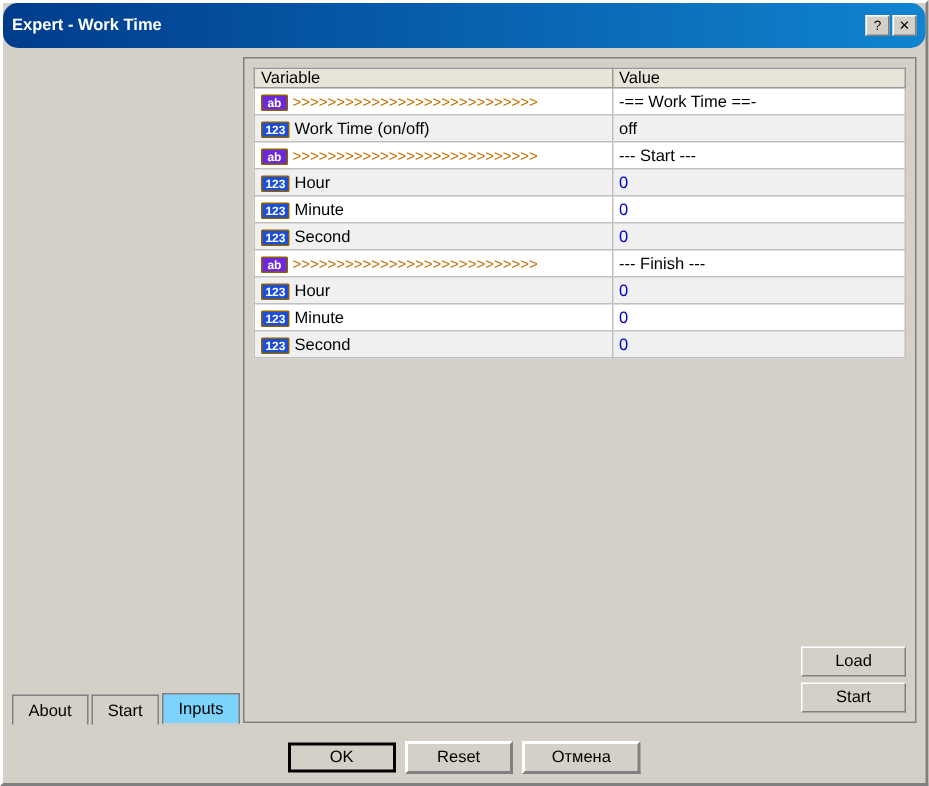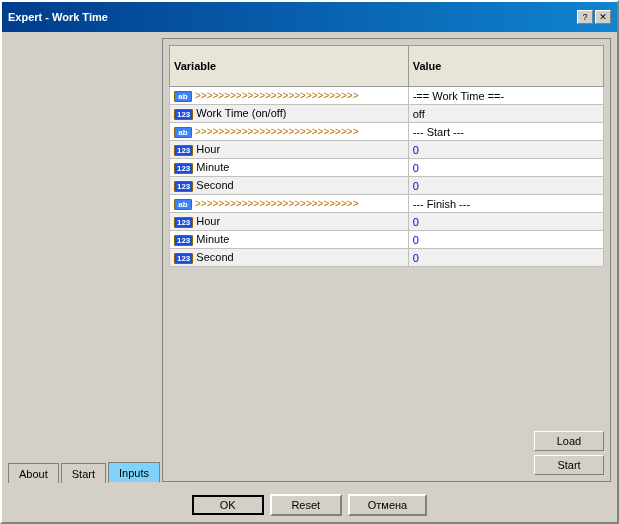--- a/index.html
+++ b/index.html
@@ -23,20 +23,21 @@
     }
     .title-bar {
       background: linear-gradient(to right, #003c8c, #1084d0);
       color: white;
       padding: 15px 6px;
       display: flex;
       align-items: center;
       justify-content: space-between;
       height: 22px;
       flex-shrink: 0;
+      border-radius: 10px;
     }
     .title-bar-text {
       font-weight: bold;
       font-size: 11px;
       color: white;
     }
     .title-bar-buttons {
       display: flex;
       gap: 2px;
     }
@@ -102,23 +103,23 @@
     
     .data-table {
       width: 100%;
       border-collapse: collapse;
       background: white;
       flex-shrink: 0;
     }
     .data-table th {
       background: #e8e4d8;
       border: 1px solid #999;
-      padding: 14px 4px;
+      padding: 0 4px;
       text-align: left;
-      font-weight: bold;
+      font-weight: normal;
       font-size: 11px;
     }
     .data-table td {
       border: 1px solid #c0c0c0;
       padding: 1px 4px;
       font-size: 11px;
       height: 18px;
     }
     .data-table tr:nth-child(even) td {
       background: #f0f0f0;
@@ -132,21 +133,21 @@
       color: white;
       font-size: 8px;
       font-weight: bold;
       padding: 0 2px;
       margin-right: 3px;
       border: 1px solid #8b6000;
       min-width: 18px;
       text-align: center;
       border-radius: 1px;
     }
-    .row-icon.ab { background: #3b82f6; }
+    .row-icon.ab { background: #6d28d9; }
     .row-icon.num { background: #1d4ed8; }
     .value-blue { color: #0000cc; }
     .separator-row td {
       color: #000000 !important;
       font-weight: normal;
     }
     .arrow-text {
       color: #c07000;
       font-size: 10px;
     }

